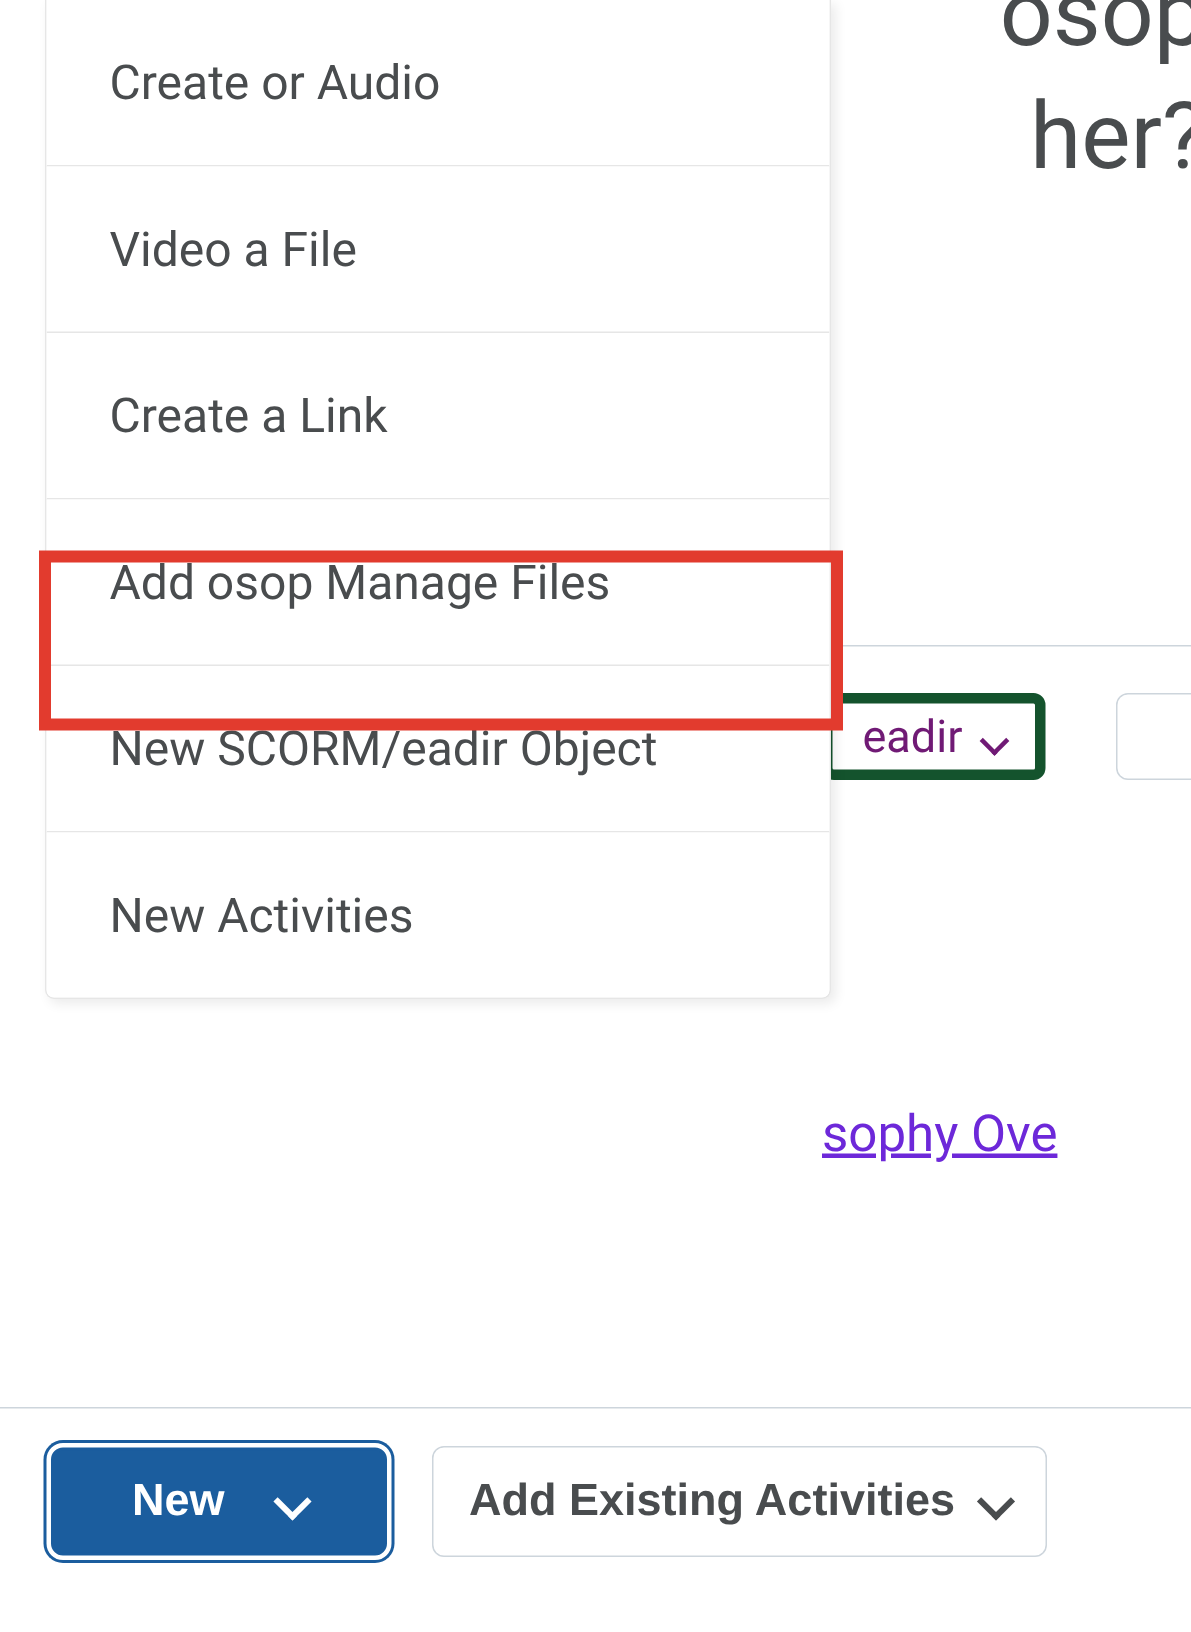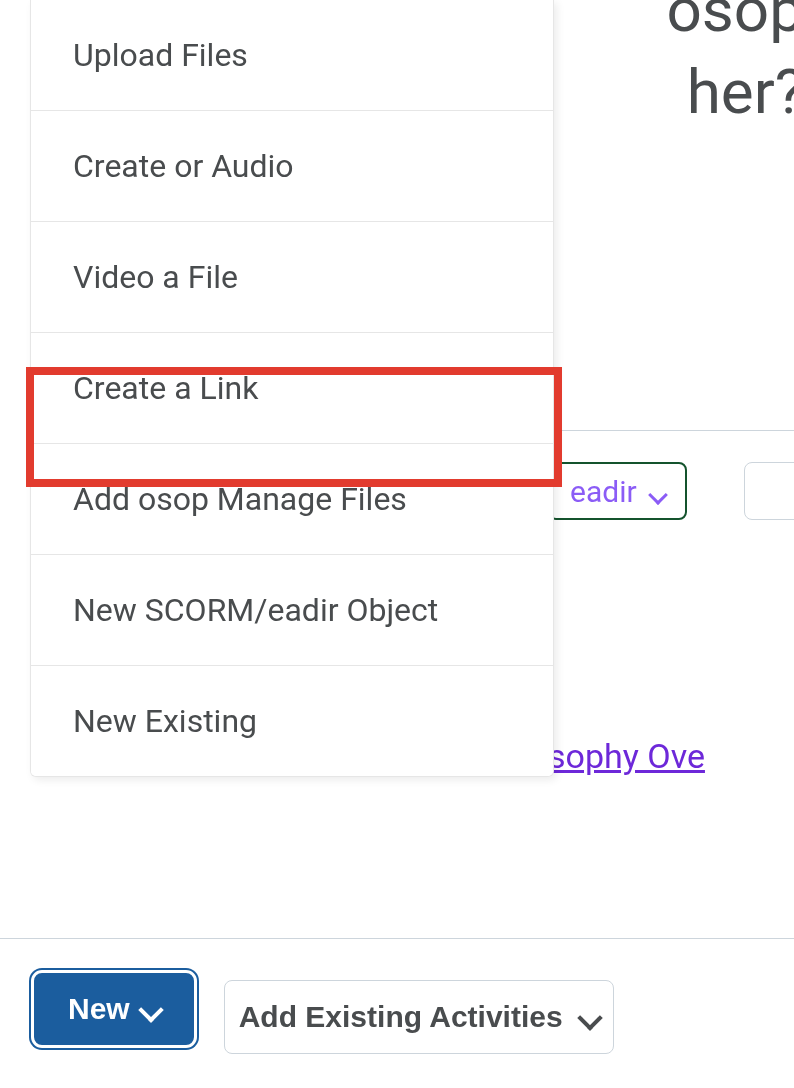--- a/index.html
+++ b/index.html
@@ -42,27 +42,27 @@
       left: 540px;
       right: 0;
       border-top: 1px solid #cdd5dc;
     }
     .pill-button {
       position: absolute;
       top: 462px;
       left: 548px;
       height: 58px;
       padding: 0 20px;
-      border: 2px solid #14532d;
-      border-radius: 8px;
-      background: #ffffff;
-      display: flex;
-      align-items: center;
-      font-size: 30px;
-      color: #8b5cf6;
+      border: 7px solid #14532d;
+      border-radius: 8px;
+      background: #ffffff;
+      display: flex;
+      align-items: center;
+      font-size: 30px;
+      color: #701a75;
       cursor: pointer;
     }
     .pill-button .chev {
       margin-left: 14px;
     }
     .pill-button-2 {
       position: absolute;
       top: 462px;
       left: 744px;
       height: 58px;
@@ -101,39 +101,38 @@
     }
     .new-button {
       background: #1b5d9e;
       border: 2px solid #1b5d9e;
       outline: 3px solid #ffffff;
       box-shadow: 0 0 0 5px #1b5d9e;
       border-radius: 8px;
       color: #ffffff;
       font-size: 30px;
       font-weight: 600;
-      padding: 17px 32px;
-      display: flex;
-      align-items: center;
-      gap: 12px;
+      padding: 17px 52px;
+      display: flex;
+      align-items: center;
+      gap: 36px;
       cursor: pointer;
     }
     .add-existing-button {
       background: #ffffff;
       border: 1px solid #cdd5dc;
       border-radius: 8px;
       color: #494c4e;
       font-size: 30px;
       font-weight: 600;
-      padding: 19px 14px;
+      padding: 19px 24px;
       display: flex;
       align-items: center;
       gap: 18px;
       cursor: pointer;
-      margin-top: 16px;
     }
     .dropdown-menu {
       position: absolute;
       top: 0px;
       left: 30px;
       width: 524px;
       background: #ffffff;
       border: 1px solid #e6e6e6;
       border-top: none;
       box-shadow: 3px 3px 8px rgba(0,0,0,0.08);
@@ -204,22 +203,21 @@
       <span><span class="chevron-down"></span></span>
     </button>
     <button class="add-existing-button">
       <span>Add Existing Activities</span>
       <span><span class="chevron-down"></span></span>
     </button>
   </div>
 </div>
 
 <div class="dropdown-menu">
-  <div class="menu-item">Upload Files</div>
   <div class="menu-item">Create or Audio</div>
   <div class="menu-item">Video a File</div>
   <div class="menu-item">Create a Link</div>
   <div class="menu-item">Add osop Manage Files</div>
   <div class="menu-item">New SCORM/eadir Object</div>
-  <div class="menu-item">New Existing</div>
+  <div class="menu-item">New Activities</div>
 </div>
 
 <div class="highlight-box"></div>
 
 </body></html>

